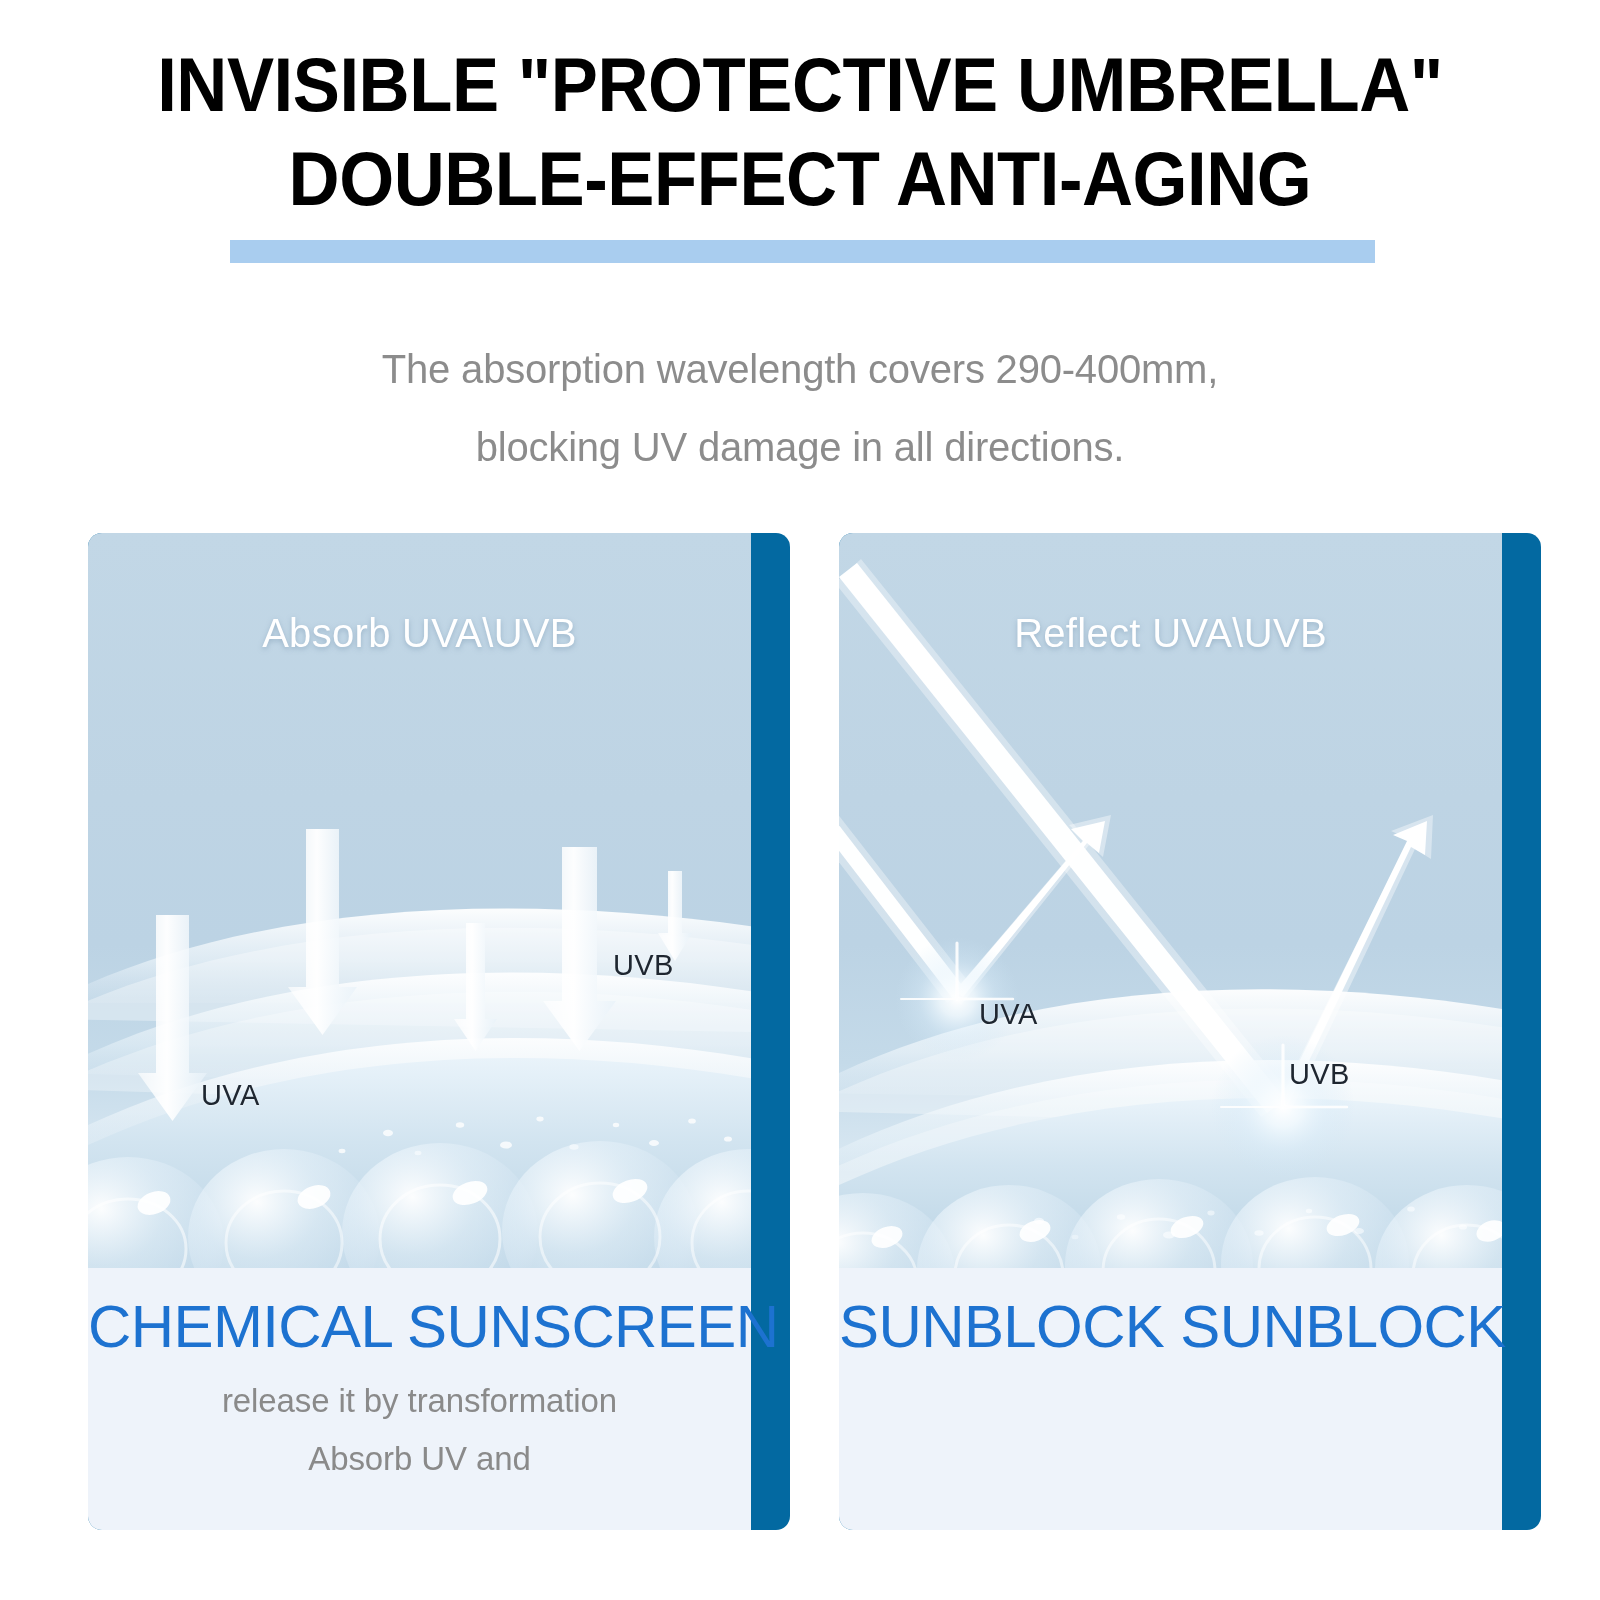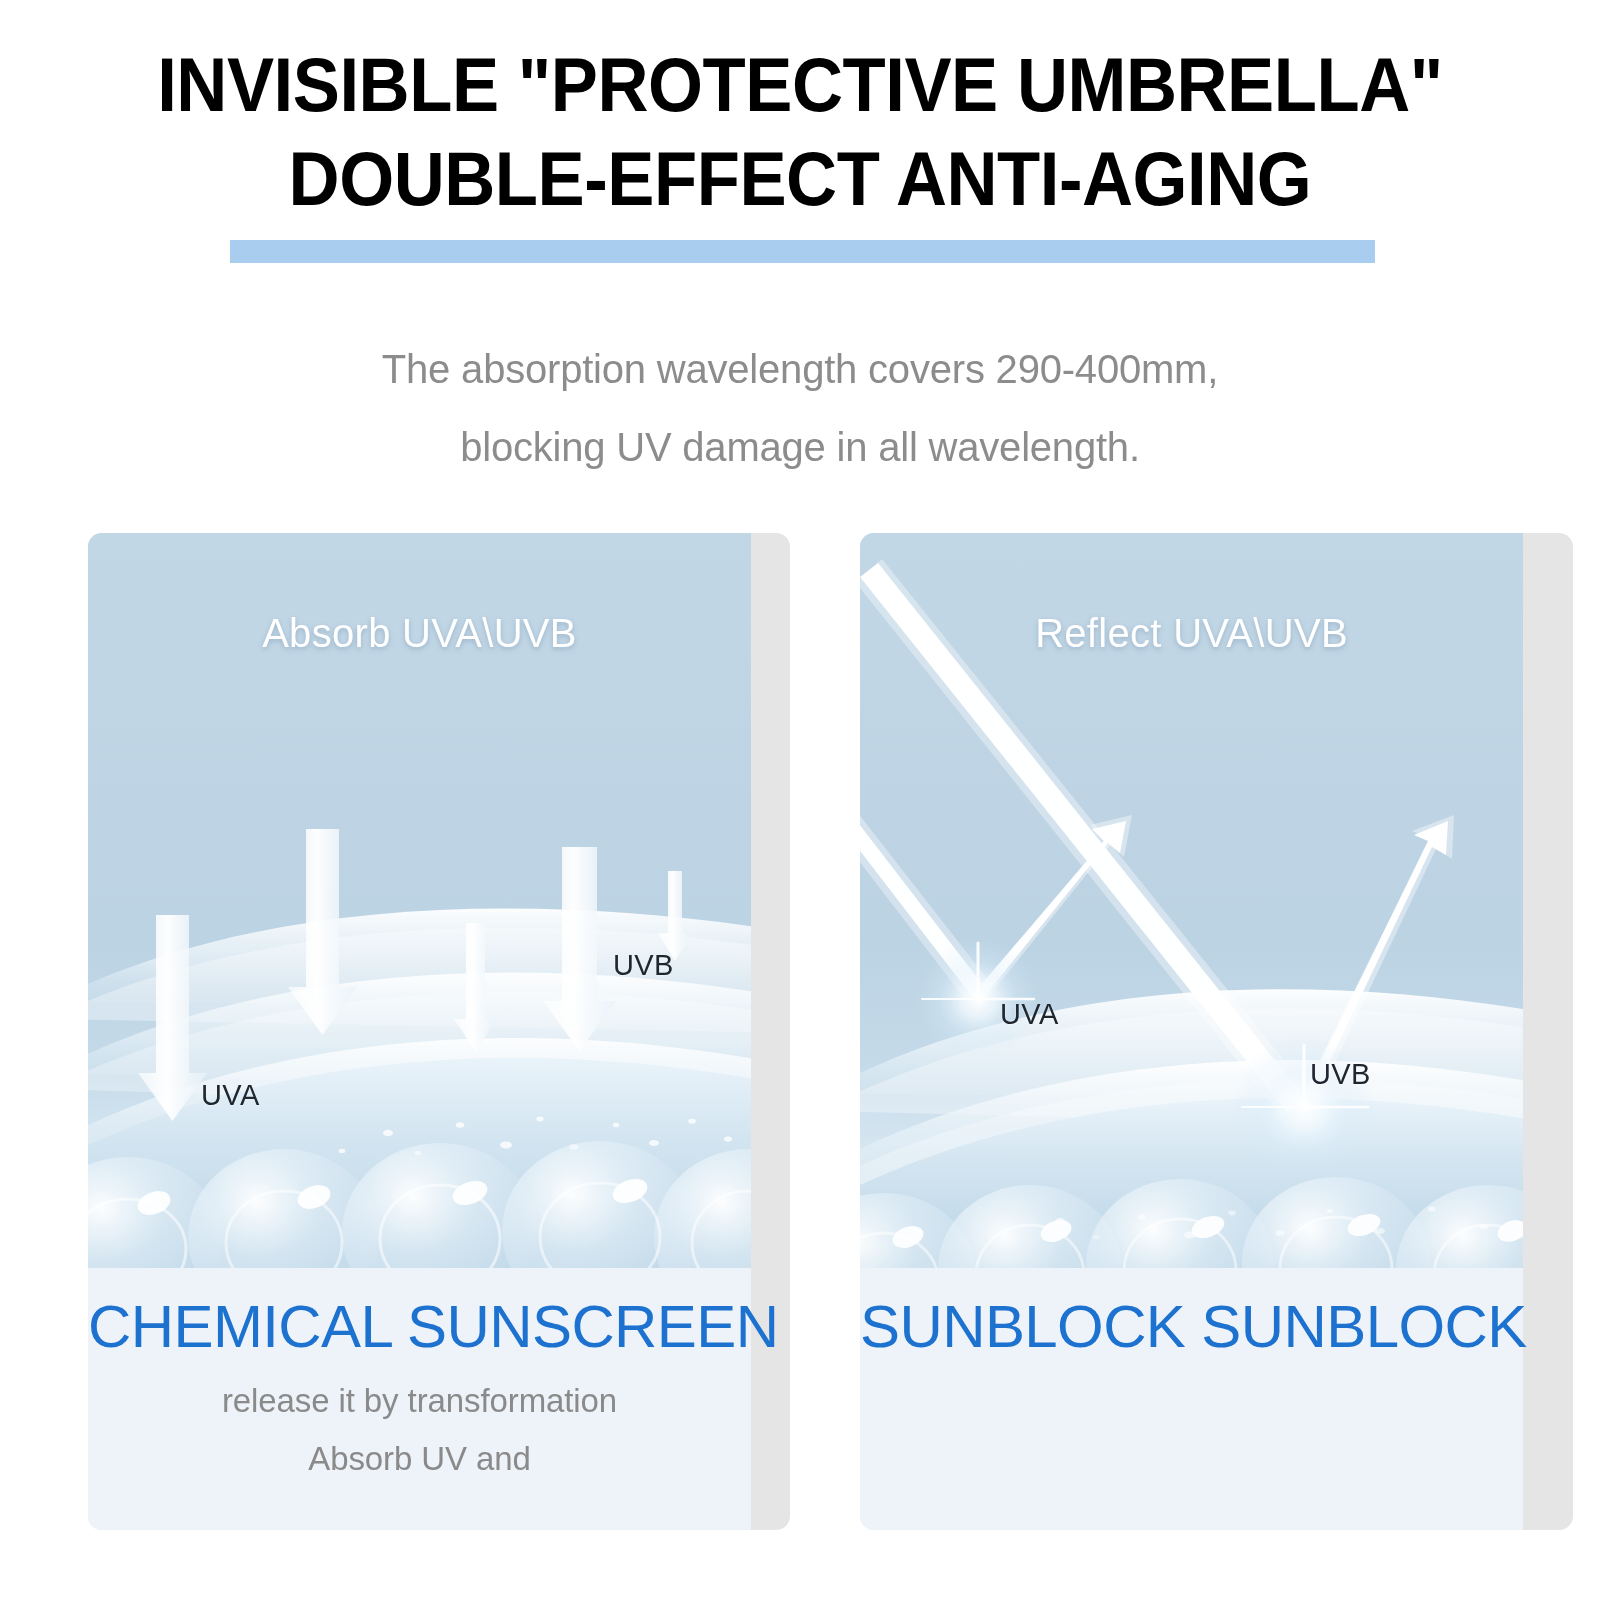--- a/index.html
+++ b/index.html
@@ -77,24 +77,24 @@
     width: 1600px;
     height: 1000px;
   }
   .card {
     position: absolute;
     top: 0;
     width: 702px;
     height: 997px;
     border-radius: 14px;
     overflow: hidden;
-    background: #e5e5e5;
+    background: #0369a1;
   }
   .card.left  { left: 88px; }
-  .card.right { left: 860px; padding-left: 11px; }
+  .card.right { left: 839px; }
 
   
   .illus {
     position: absolute;
     left: 0;
     top: 0;
     width: 663px;
     height: 735px;
     overflow: hidden;
     background: linear-gradient(180deg,
@@ -167,21 +167,21 @@
 
   <div class="title-underline"></div>
 
   <div class="title-block">
     <span class="title-line">INVISIBLE "PROTECTIVE UMBRELLA"</span>
     <span class="title-line">DOUBLE-EFFECT ANTI-AGING</span>
   </div>
 
   <div class="subtitle-block">
     <span class="subtitle-line">The absorption wavelength covers 290-400mm,</span>
-    <span class="subtitle-line">blocking UV damage in all wavelength.</span>
+    <span class="subtitle-line">blocking UV damage in all directions.</span>
   </div>
 </div>
 
 <div class="cards">
 
   <div class="card left">
 
     <div class="illus">
 
       <svg width="663" height="735" viewBox="0 0 663 735">

